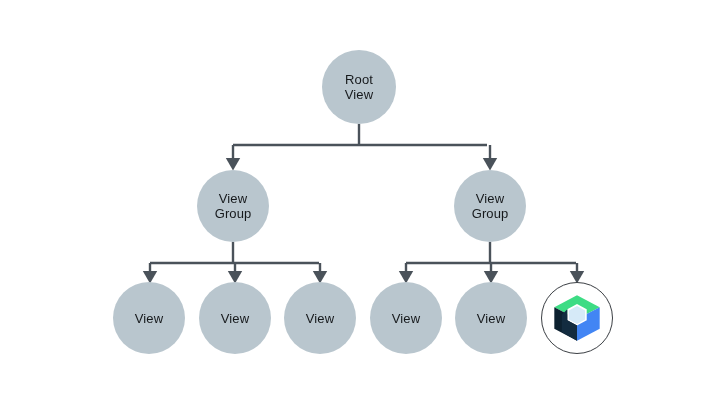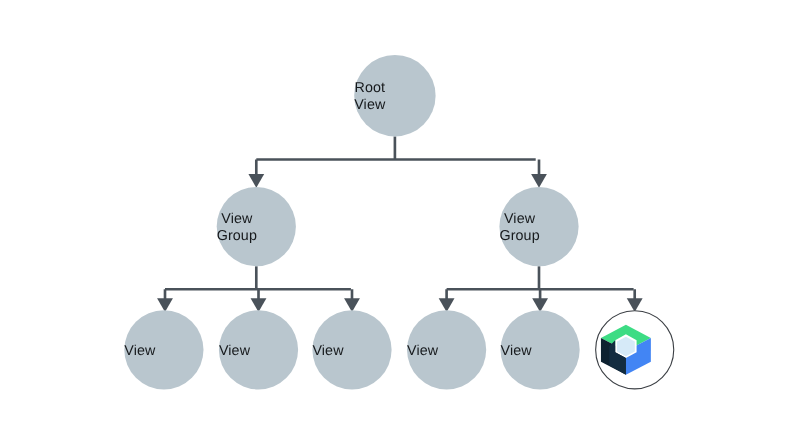--- a/index.html
+++ b/index.html
@@ -24,20 +24,21 @@
     left: 0;
     top: 0;
     width: 720px;
     height: 405px;
   }
   .node {
     position: absolute;
     border-radius: 50%;
     display: flex;
     align-items: center;
+    justify-content: center;
     text-align: center;
     box-sizing: border-box;
   }
   .node-fill {
     background: #b9c6ce;
   }
   .node-label {
     font-size: 13px;
     line-height: 15px;
     color: #16191c;

